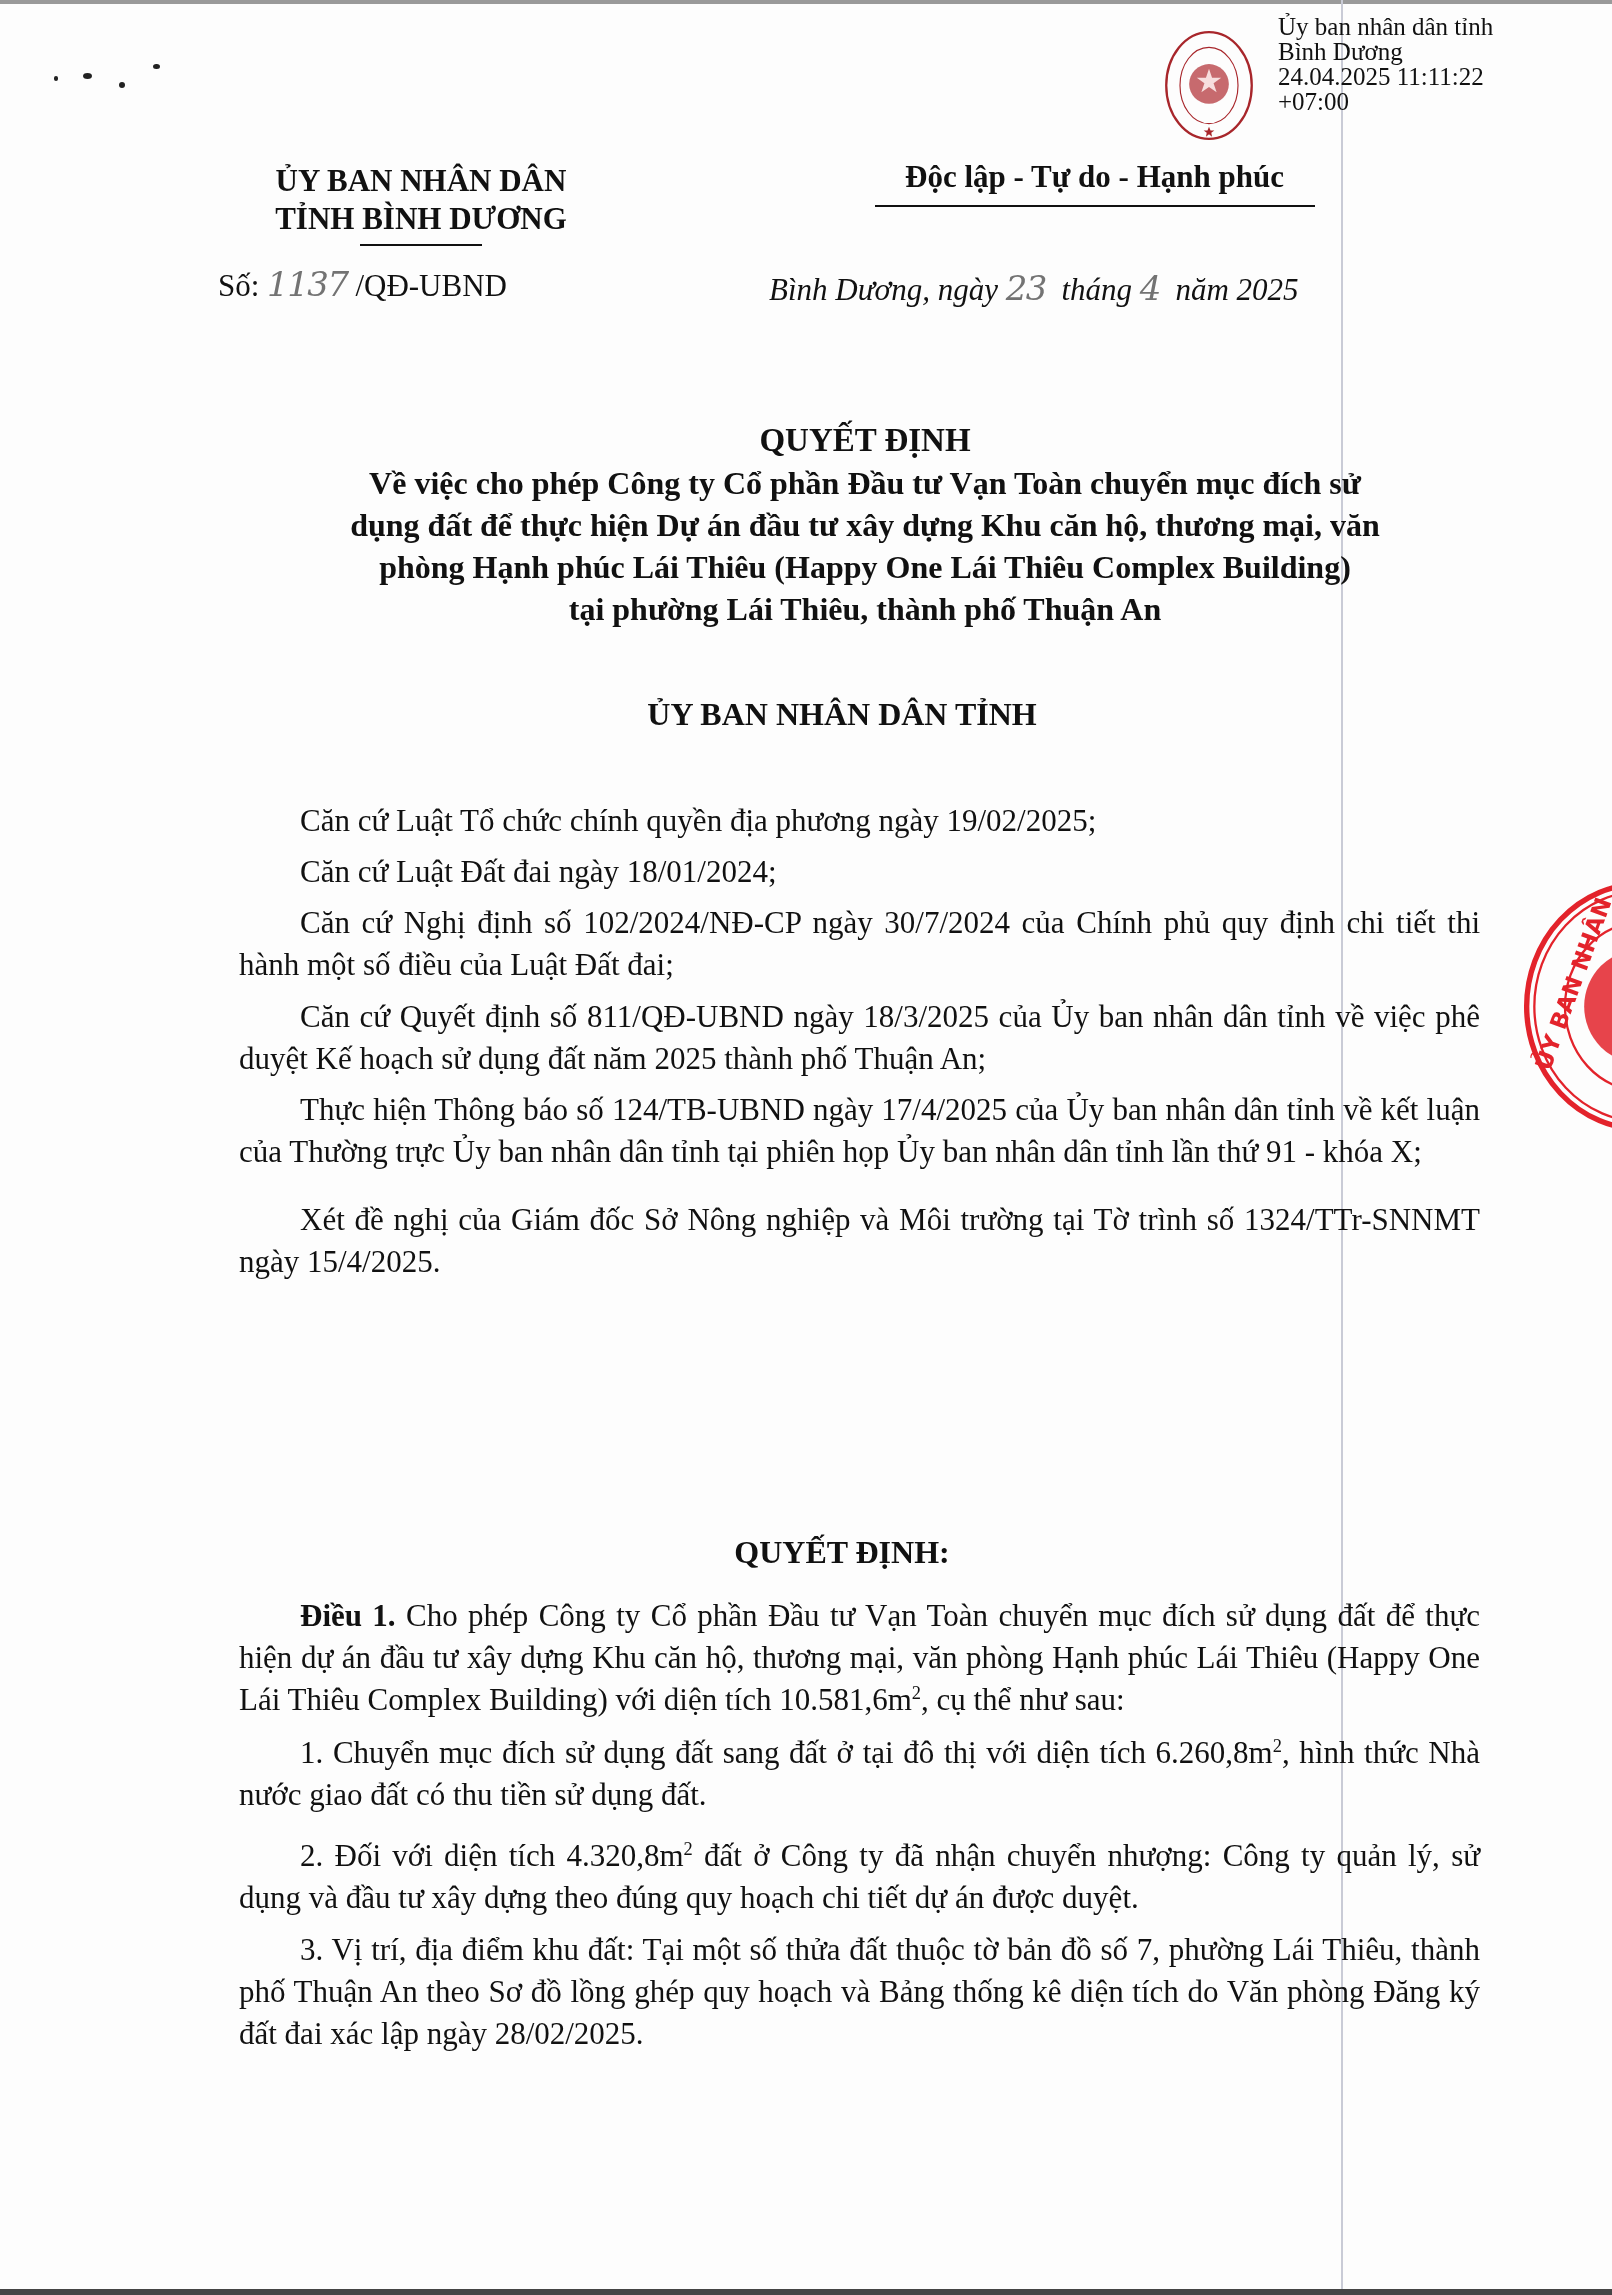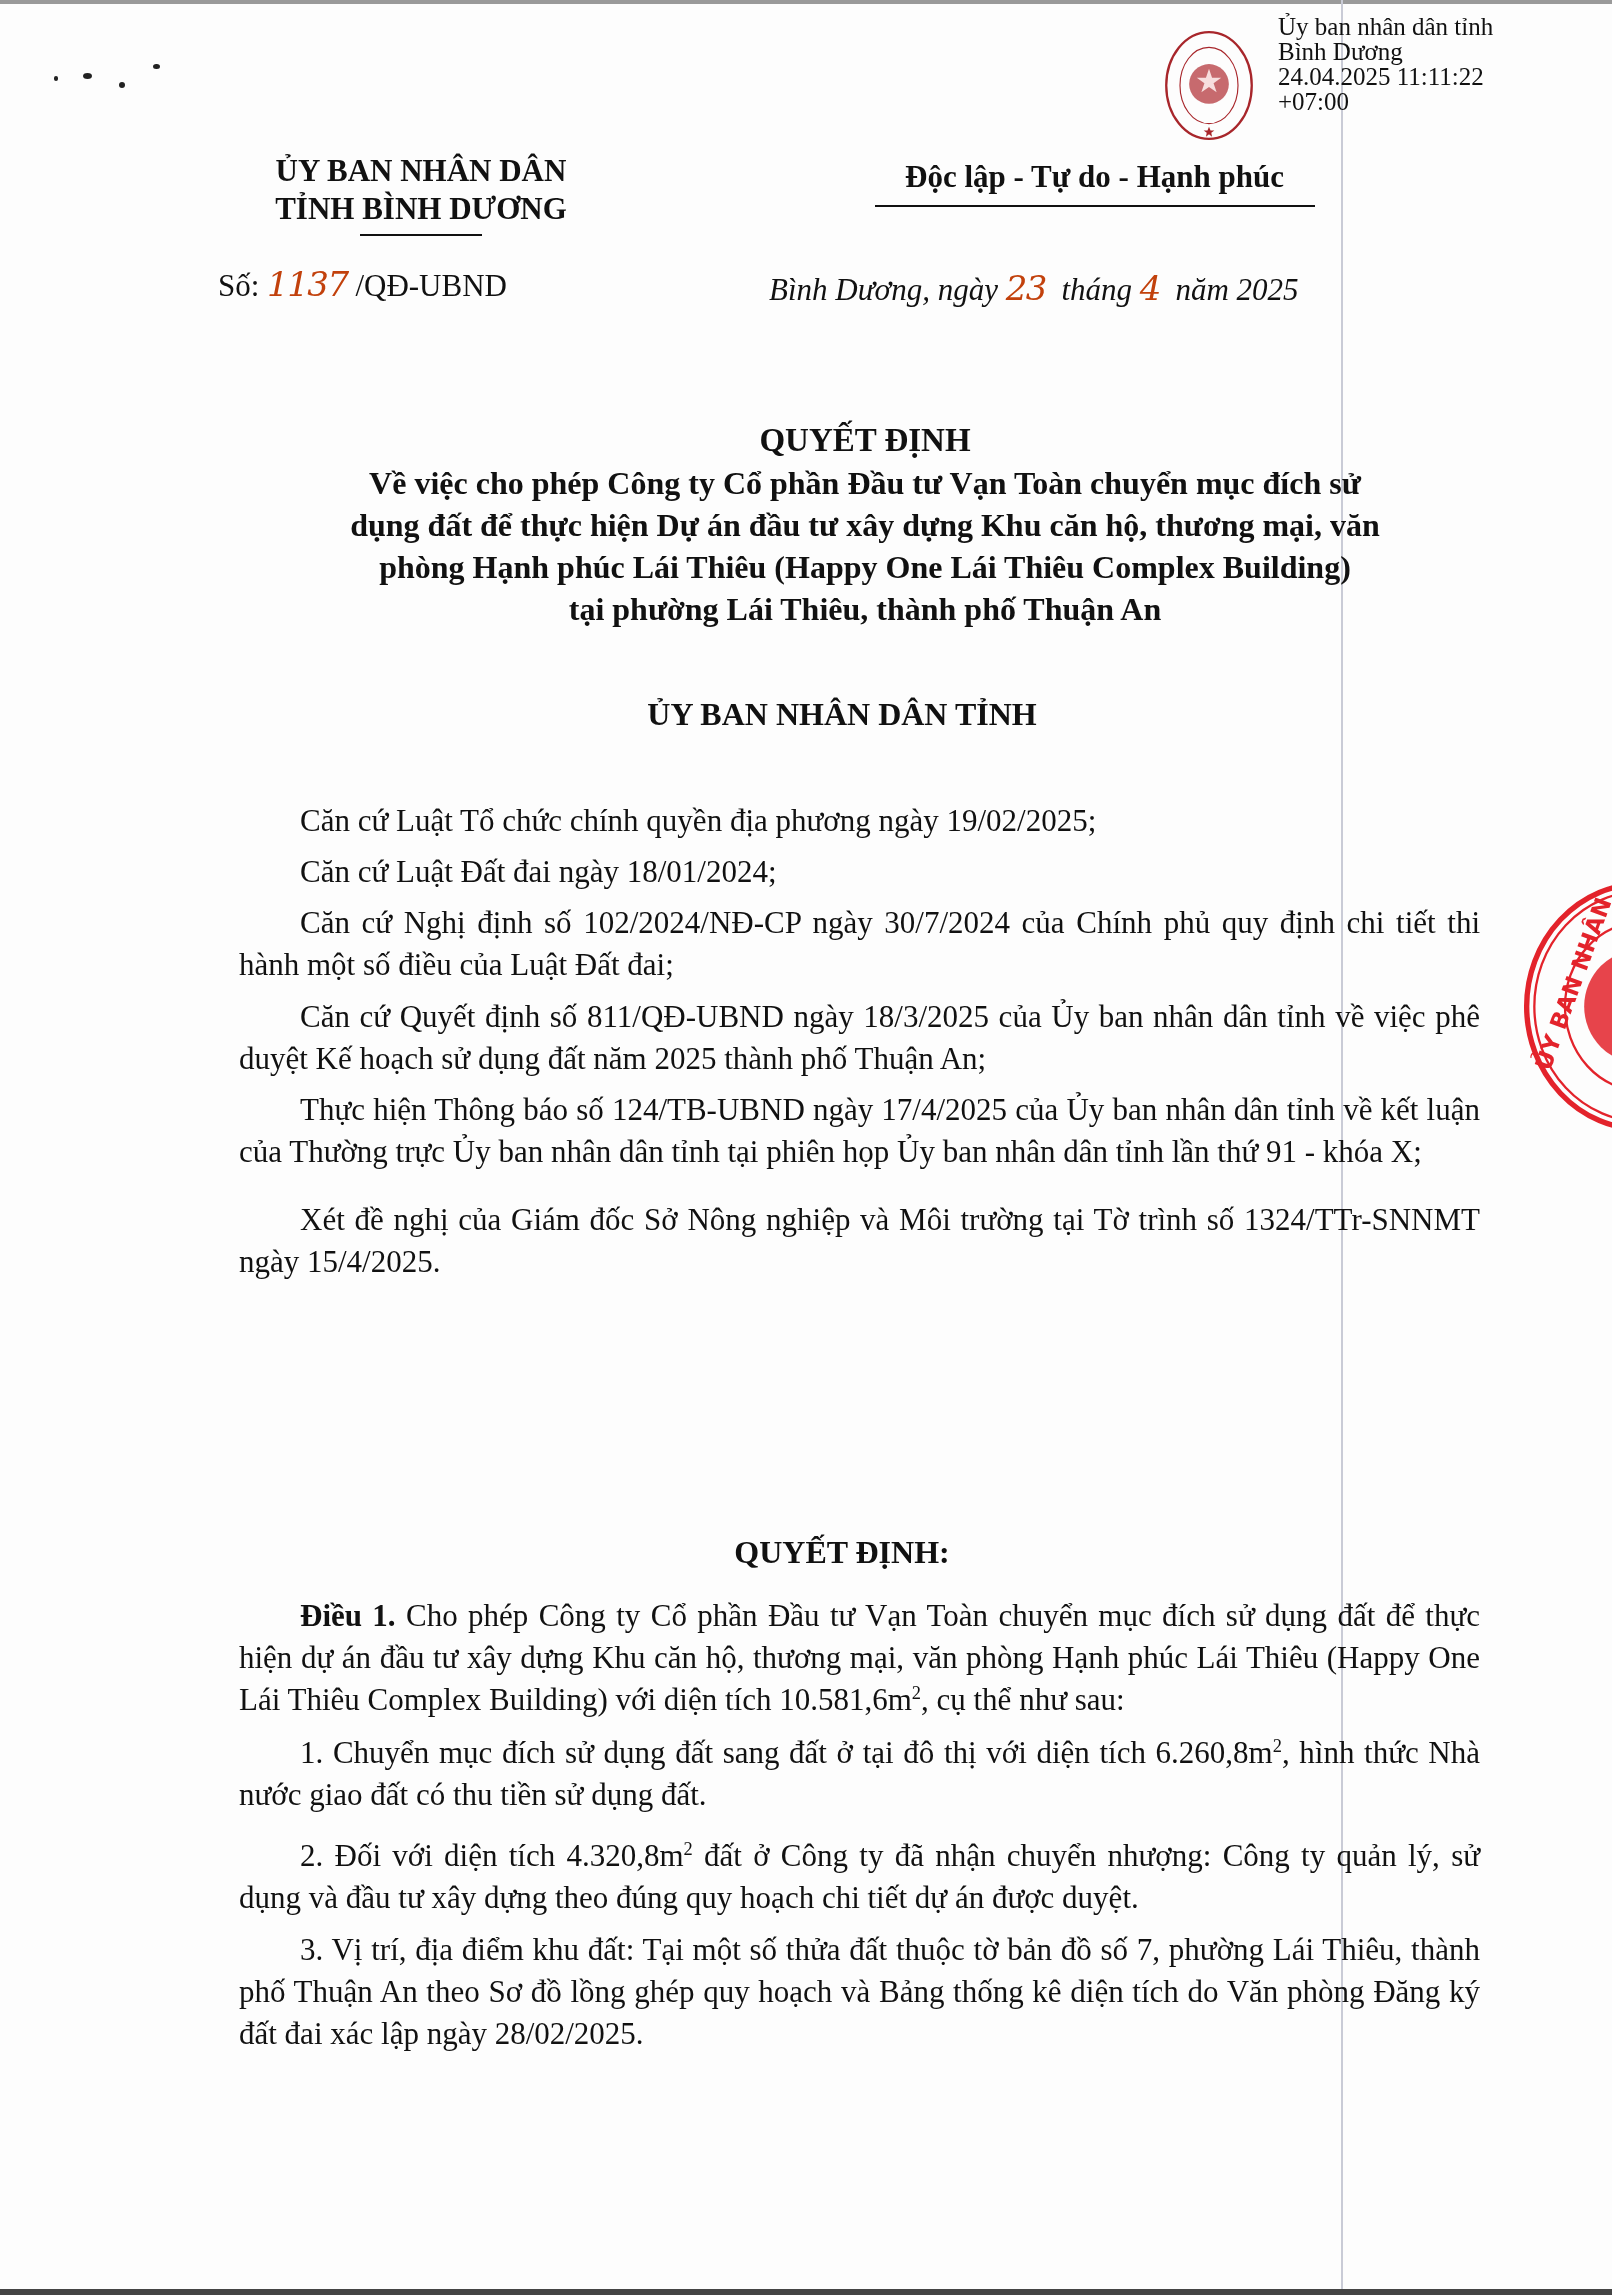--- a/index.html
+++ b/index.html
@@ -13,25 +13,25 @@
   .speck { position: absolute; background: #222; border-radius: 50%; }
 
   
   .sig { position: absolute; left: 1148px; top: 13.8px; width: 459px; height: 130px; }
   .sig-seal { position: absolute; left: 15.3px; top: 15.3px; width: 92px; height: 113px; }
   .sig-text { position: absolute; left: 130px; top: 0; font-family: "Liberation Serif", serif;
               font-size: 25px; line-height: 25px; color: #111; }
   .sig-text div { white-space: nowrap; }
 
   
-  .hdr-left { position: absolute; left: 207px; top: 152px; width: 428px; text-align: center;
+  .hdr-left { position: absolute; left: 207px; top: 162px; width: 428px; text-align: center;
               font-weight: bold; font-size: 31px; line-height: 38px; }
   .hdr-left .rule { width: 122px; height: 2.3px; background: #111; margin: 6.1px auto 0; }
   .so-line { position: absolute; left: 218px; top: 264px; font-size: 31px; white-space: nowrap; }
-  .handwrite { font-family: "DejaVu Serif", serif; font-style: italic; color: #c2410c;
+  .handwrite { font-family: "DejaVu Serif", serif; font-style: italic; color: #737373;
                font-size: 34px; letter-spacing: -1.5px; }
   .hdr-right { position: absolute; left: 712px; top: 157px; width: 765px; text-align: center;
                font-weight: bold; }
   .hdr-right .l1 { font-size: 33px; line-height: 40px; white-space: nowrap; }
   .hdr-right .l2 { font-size: 31px; line-height: 40px; }
   .hdr-right .rule { width: 440px; height: 2.3px; background: #111; margin: 7.7px auto 0; }
   .date-line { position: absolute; left: 769px; top: 268px; font-size: 31px; font-style: italic; white-space: nowrap; }
 
   
   .title { position: absolute; left: 253px; top: 419px; width: 1224px; text-align: center; font-weight: bold; }

